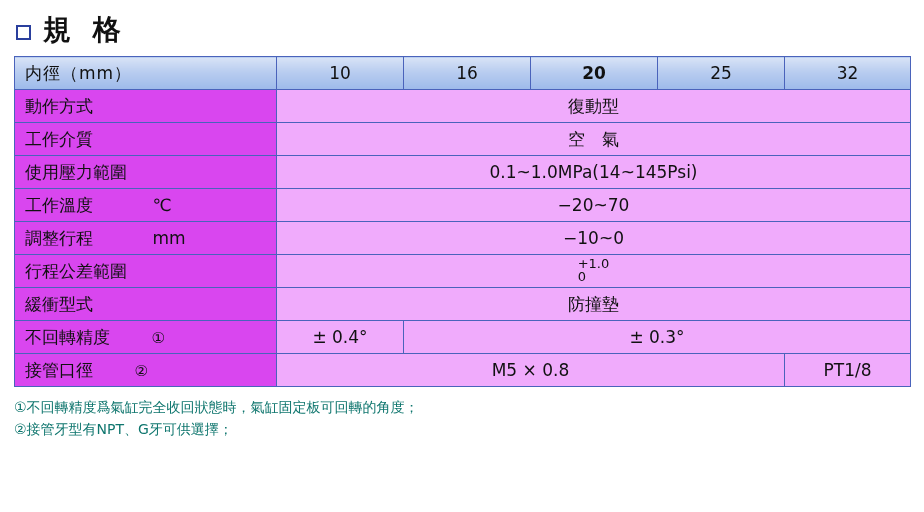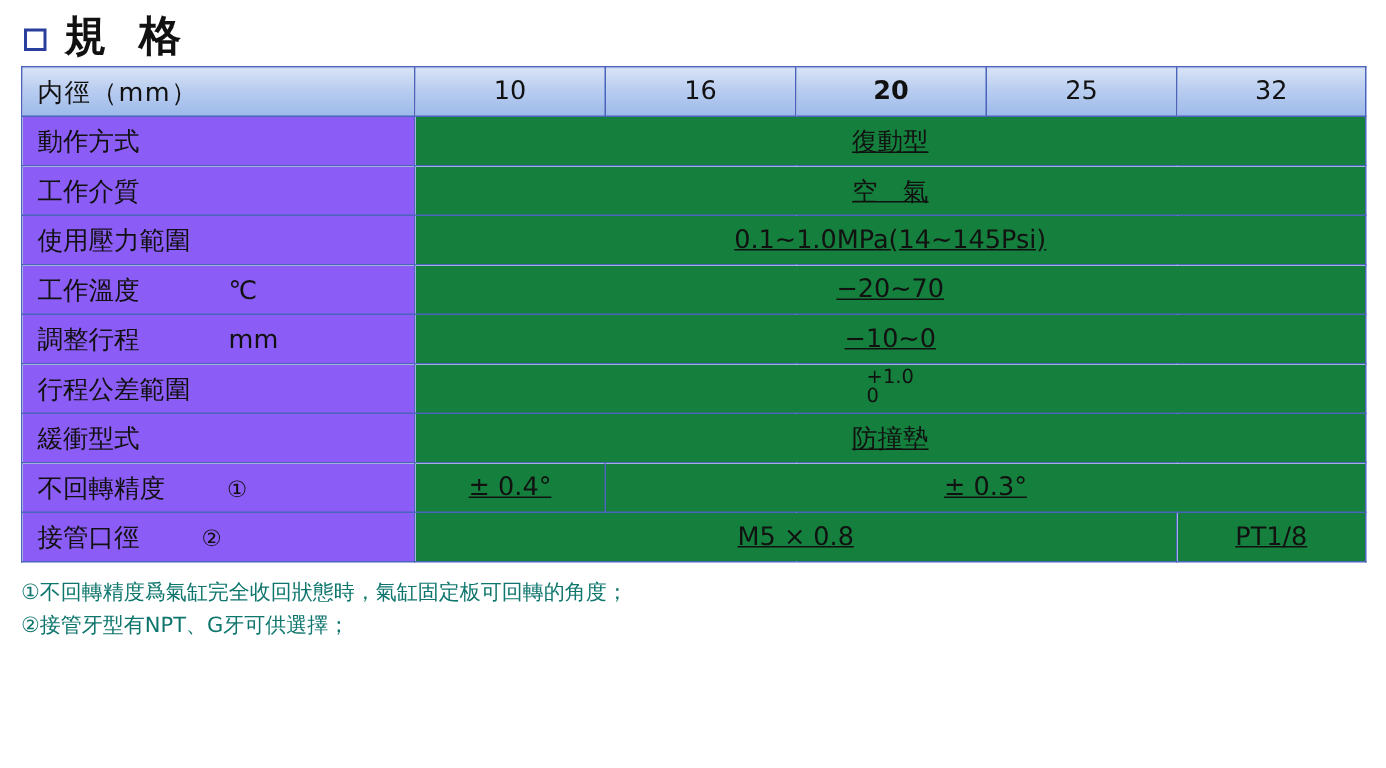--- a/index.html
+++ b/index.html
@@ -21,21 +21,21 @@
     box-sizing: border-box;
     padding: 0;
   }
 
   
   .title-row {
     display: flex;
     align-items: center;
     gap: 12px;
     padding: 8px 0 4px 16px;
-    height: 44px;
+    height: 56px;
     box-sizing: border-box;
   }
   .title-marker {
     width: 15px;
     height: 15px;
     border: 2px solid #2a3f9d;
     box-sizing: border-box;
     background: #ffffff;
     flex: none;
     position: relative;
@@ -80,26 +80,25 @@
     text-align: left;
     padding-left: 10px;
     letter-spacing: 1px;
   }
   thead th.hdr-size {
     text-align: center;
   }
   td.row-label {
     text-align: left;
     padding-left: 10px;
-    background: #8b5cf6;
+    background: #d946ef;
   }
   td.val {
     text-align: center;
-    background: #15803d;
-    text-decoration: underline;
+    background: #f0abfc;
   }
   .label-inline {
     display: inline-block;
   }
   .label-unit {
     display: inline-block;
     padding-left: 26px;
   }
   .label-unit-wide {
     display: inline-block;

